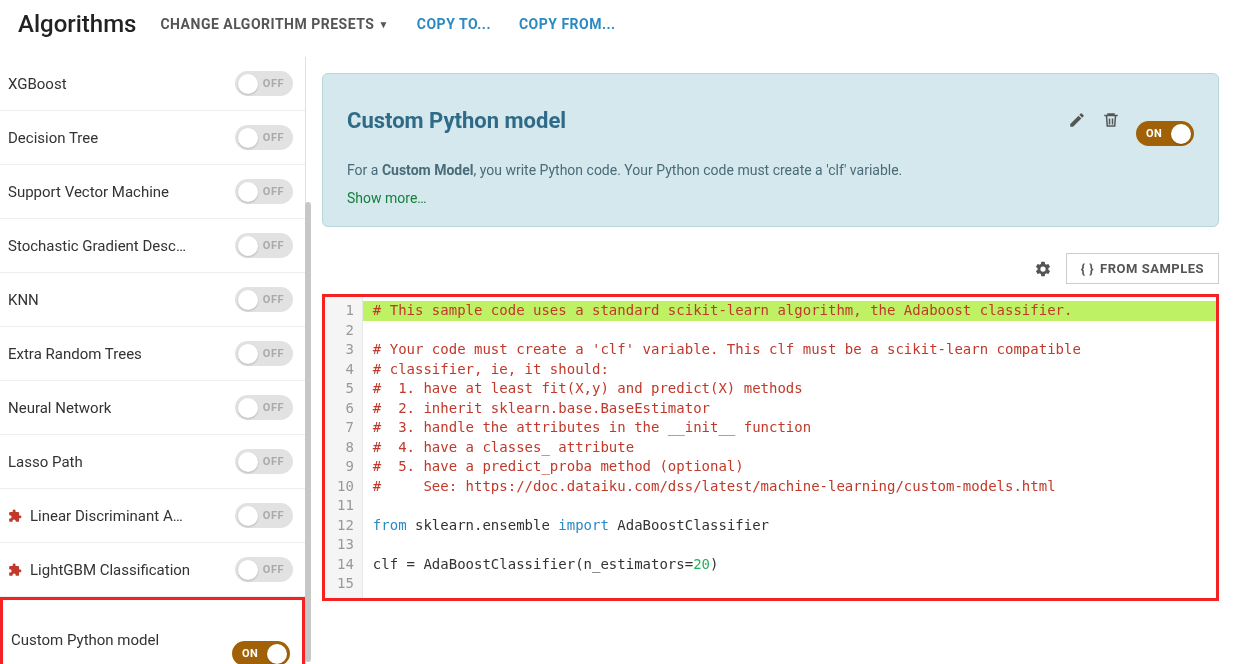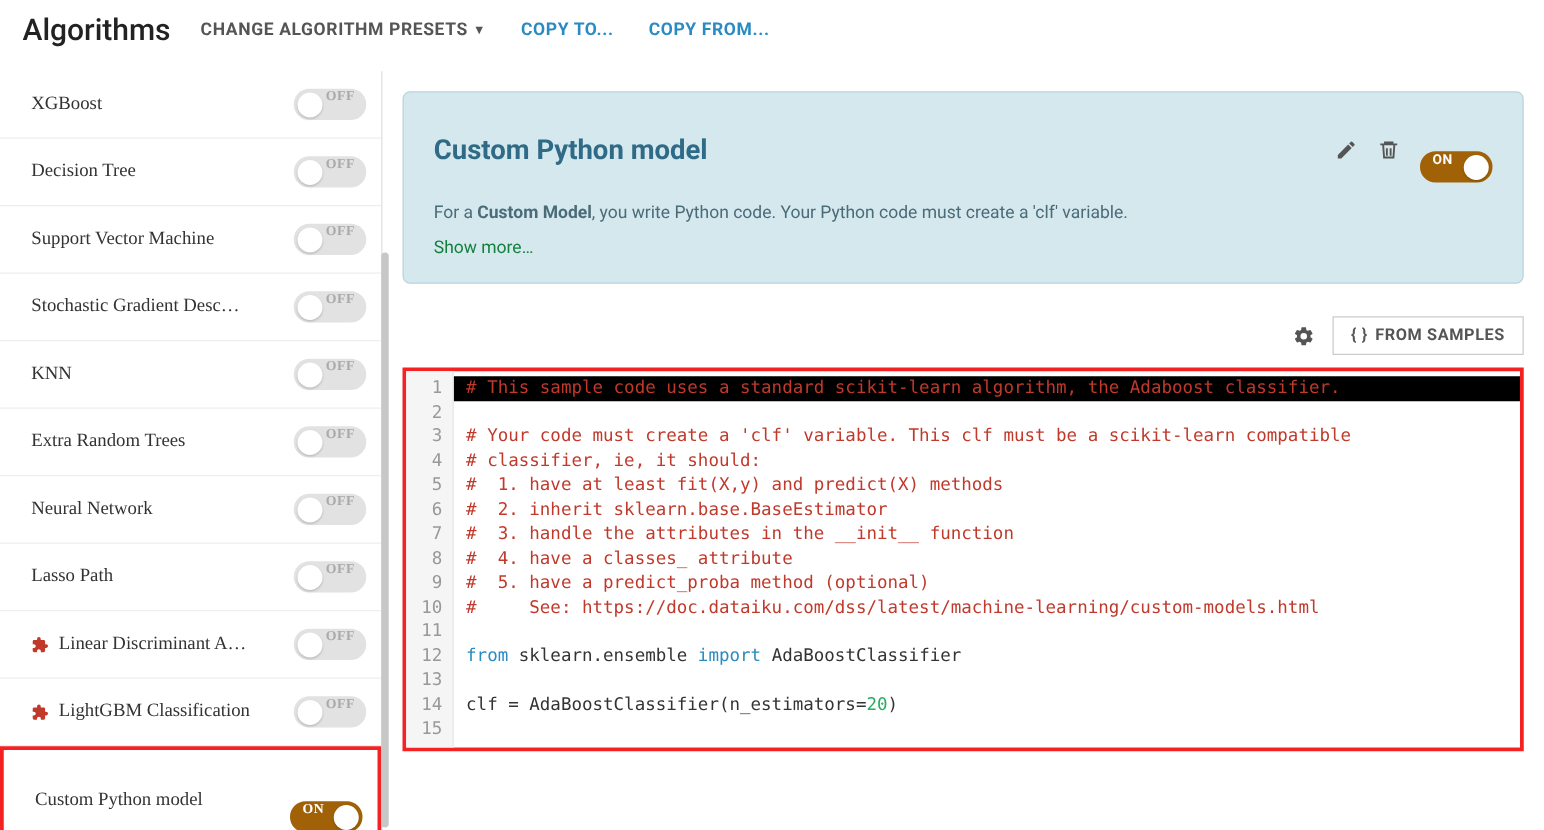--- a/index.html
+++ b/index.html
@@ -6,25 +6,25 @@
 body { font-family: -apple-system, BlinkMacSystemFont, "Segoe UI", Roboto, sans-serif; font-size: 14px; color: #333; background: #fff; }
 .header { display: flex; align-items: center; padding: 10px 18px 18px 18px; border-bottom: 1px solid #fff; }
 .header-title { font-size: 24px; font-weight: 500; margin-right: 24px; color: #222; }
 .header-link { font-size: 14px; font-weight: 700; letter-spacing: 0.5px; margin-right: 28px; cursor: pointer; display: inline-flex; align-items: center; }
 .header-link.gray { color: #555; }
 .header-link.blue { color: #2a8ac2; }
 .caret { margin-left: 4px; font-size: 10px; }
 .main { display: flex; }
 .sidebar { width: 306px; border-right: 1px solid #e0e0e0; position: relative; }
 .scrollbar { position: absolute; right: -6px; top: 145px; width: 6px; height: 460px; background: #c7c7c7; border-radius: 3px; }
-.algo-item { display: flex; align-items: center; justify-content: space-between; padding: 14px 12px 14px 25px; border-bottom: 1px solid #eee; font-family: Liberation Serif, serif; }
+.algo-item { display: flex; align-items: center; justify-content: space-between; padding: 14px 12px 14px 8px; border-bottom: 1px solid #eee; }
 .algo-item.highlighted { border: 3px solid #f42222; }
 .algo-label { font-size: 15px; color: #333; display: flex; align-items: center; }
 .algo-icon { color: #c0392b; margin-right: 8px; font-size: 14px; }
-.toggle { width: 58px; height: 25px; border-radius: 14px; position: relative; cursor: pointer; display: flex; align-items: flex-start; }
+.toggle { width: 58px; height: 25px; border-radius: 14px; position: relative; cursor: pointer; display: flex; align-items: center; }
 .toggle.off { background: #e2e2e2; }
 .toggle.on { background: #a16207; margin-top: 27px; }
 .toggle-text { font-size: 11px; font-weight: 700; color: #fff; letter-spacing: 0.5px; }
 .toggle.off .toggle-text { margin-left: auto; margin-right: 9px; color: #aaa; }
 .toggle.on .toggle-text { margin-left: 10px; }
 .toggle-knob { width: 20px; height: 20px; background: #fff; border-radius: 50%; position: absolute; top: 2.5px; box-shadow: 0 1px 2px rgba(0,0,0,0.2); }
 .toggle.off .toggle-knob { left: 3px; }
 .toggle.on .toggle-knob { right: 3px; }
 .add-custom { padding: 18px 16px; color: #999; font-weight: 700; font-size: 14px; letter-spacing: 0.5px; display: flex; align-items: center; cursor: pointer; justify-content: center; }
 .content { flex: 1; padding: 16px; }
@@ -37,21 +37,21 @@
 .info-desc b { font-weight: 700; }
 .show-more { color: #15803d; font-size: 14px; cursor: pointer; }
 .editor-toolbar { display: flex; justify-content: flex-end; align-items: center; gap: 14px; padding: 6px 0 10px 0; }
 .gear { color: #666; font-size: 16px; cursor: pointer; }
 .code-samples-btn { border: 1px solid #ccc; padding: 7px 14px; font-weight: 700; font-size: 13px; letter-spacing: 0.5px; color: #555; cursor: pointer; background: #fff; display: inline-flex; align-items: center; gap: 6px; }
 .editor-wrap { border: 3px solid #f42222; display: flex; font-family: Menlo, Consolas, monospace; font-size: 14px; line-height: 19.5px; }
 .gutter { background: #f5f5f5; color: #999; text-align: right; padding: 4px 8px 4px 12px; user-select: none; border-right: 1px solid #e8e8e8; }
 .gutter div { height: 19.5px; }
 .code { padding: 4px 10px; flex: 1; white-space: pre; overflow: hidden; }
 .code-line { height: 19.5px; }
-.code-line.active { background: #000000; margin-left: -10px; padding-left: 10px; margin-right: -10px; padding-right: 16px; }
+.code-line.active { background: #bef264; margin-left: -10px; padding-left: 10px; margin-right: -10px; padding-right: 16px; }
 .cm { color: #c0392b; }
 .kw { color: #2a8ac2; }
 .num { color: #27ae60; }
 svg { display: block; }
 </style>
 </head>
 <body>
 
 <div class="header">
   <div class="header-title">Algorithms</div>

